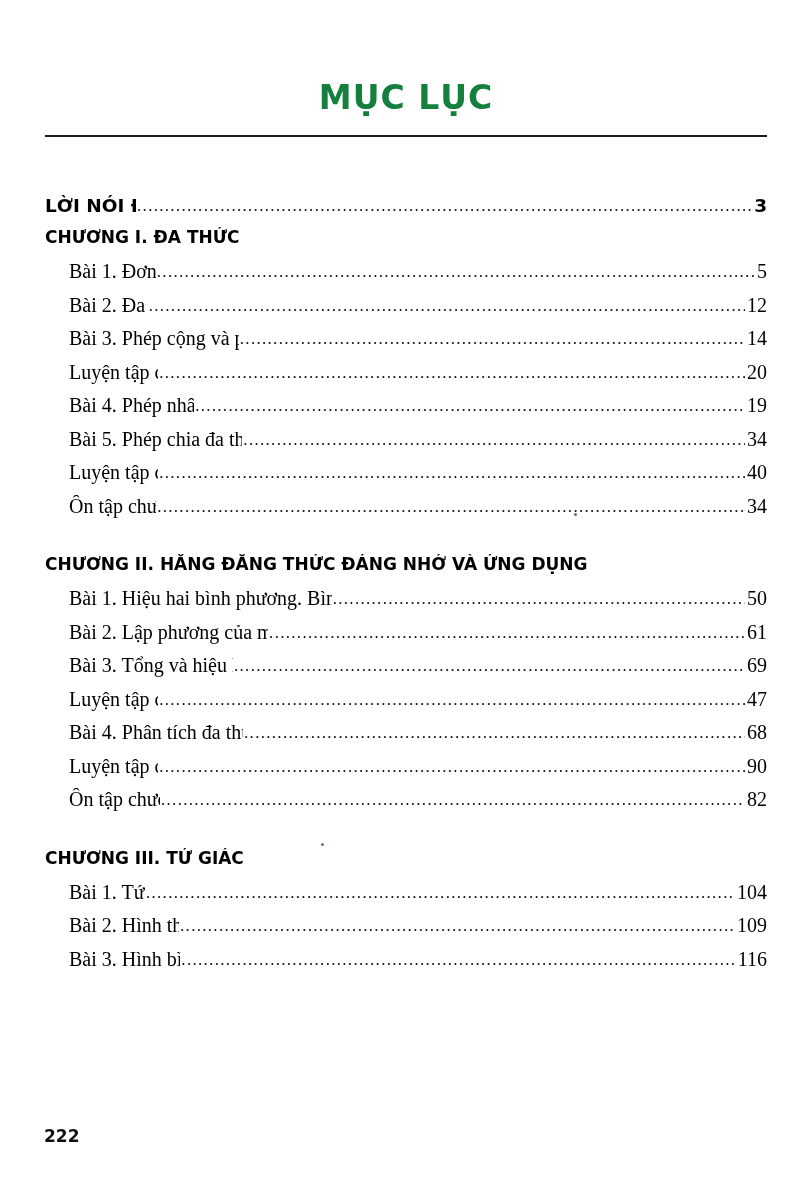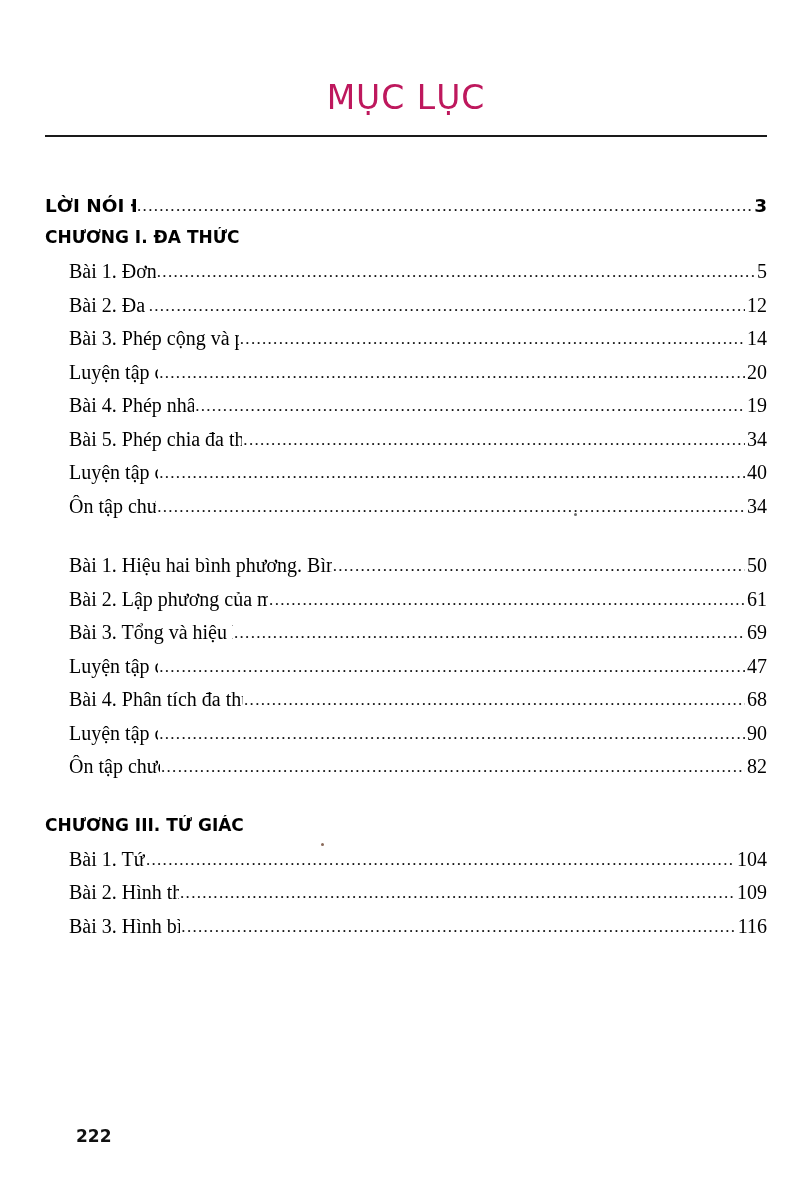--- a/index.html
+++ b/index.html
@@ -19,26 +19,26 @@
     position: absolute;
     top: 0; left: 0;
     width: 812px;
     height: 1200px;
     box-sizing: border-box;
     padding: 0;
   }
   .title {
     text-align: center;
     font-family: "DejaVu Sans", sans-serif;
-    font-weight: normal;
+    font-weight: bold;
     font-size: 33px;
     letter-spacing: 1px;
     margin: 0;
     padding-top: 78px;
-    color: #be185d;
+    color: #15803d;
   }
   .title-rule {
     width: 722px;
     margin: 18px auto 0 auto;
     border-top: 2px solid #1a1a1a;
     height: 0;
   }
   .toc {
     margin: 0 auto;
     width: 722px;
@@ -97,21 +97,21 @@
     padding-left: 24px;
     margin-bottom: 10.5px;
     box-sizing: border-box;
   }
   .item .page-num { font-size: 20px; }
 
   .gap-section { height: 26px; }
 
   .folio {
     position: absolute;
-    left: 76px;
+    left: 44px;
     bottom: 54px;
     font-family: "DejaVu Sans", sans-serif;
     font-weight: bold;
     font-size: 17px;
     color: #111;
   }
   .speck {
     position: absolute;
     background: #6b6b6b;
     border-radius: 50%;
@@ -168,20 +168,23 @@
         <span class="label">Luyện tập chung</span>
         <span class="dots">...............................................................................................................................................................</span>
         <span class="page-num">40</span>
       </div>
       <div class="entry item">
         <span class="label">Ôn tập chương I</span>
         <span class="dots">...............................................................................................................................................................</span>
         <span class="page-num">34</span>
       </div>
       <div class="gap-section"></div>
+      <div class="entry chapter">
+        <span class="label">CHƯƠNG II. HẰNG ĐẲNG THỨC ĐÁNG NHỚ VÀ ỨNG DỤNG</span>
+      </div>
       <div class="entry item">
         <span class="label">Bài 1. Hiệu hai bình phương. Bình phương của một tổng hay một hiệu</span>
         <span class="dots">...............................................................................................................................................................</span>
         <span class="page-num">50</span>
       </div>
       <div class="entry item">
         <span class="label">Bài 2. Lập phương của một tổng hay một hiệu</span>
         <span class="dots">...............................................................................................................................................................</span>
         <span class="page-num">61</span>
       </div>

